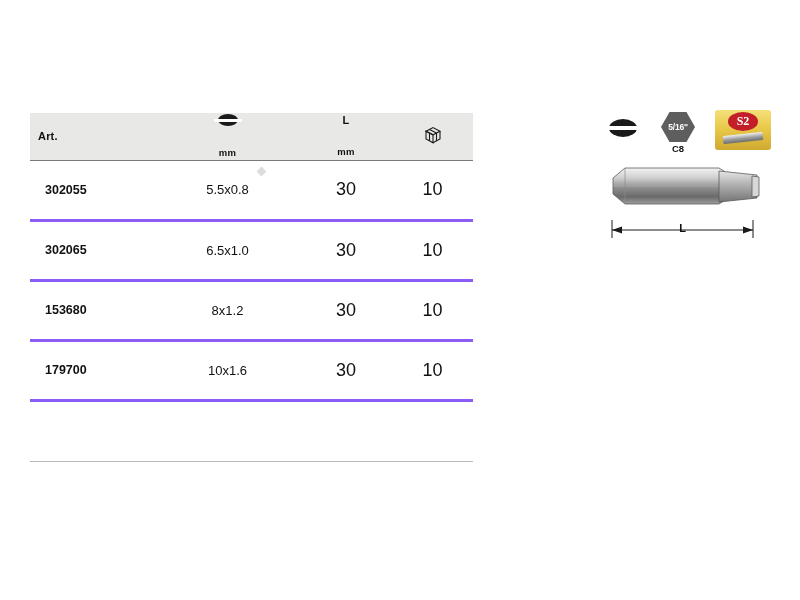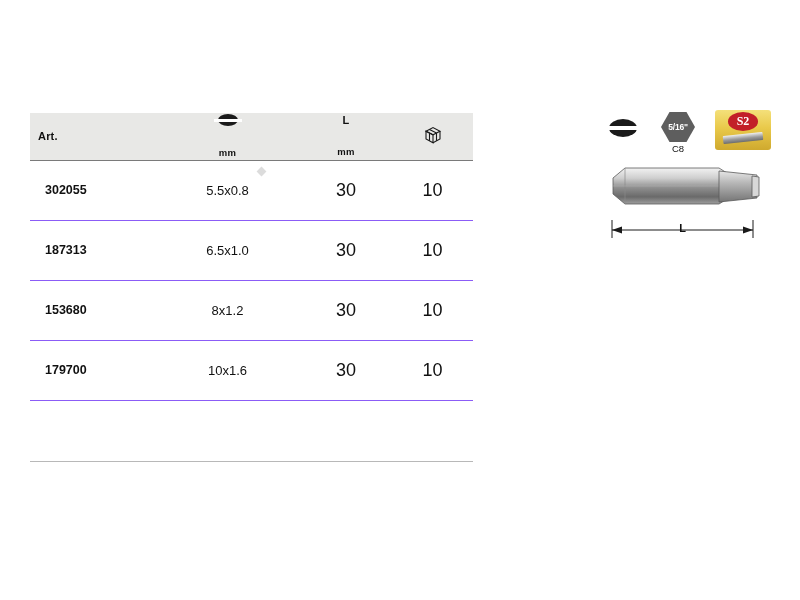--- a/index.html
+++ b/index.html
@@ -63,21 +63,21 @@
   .head-label-l {
     display: block;
     font-size: 11px;
     font-weight: bold;
     line-height: 1.05;
   }
 
   
   .data-row {
     height: 60px;
-    border-bottom: 1px solid #8b5cf6;
+    border-bottom: 3px solid #8b5cf6;
   }
   .data-row.first {
     border-top: 1px solid #7a7a7a;
   }
   .cell {
     vertical-align: middle;
     text-align: center;
     font-size: 18px;
     color: #111;
   }
@@ -205,21 +205,21 @@
     left: 0; right: 0; top: 50%;
     transform: translateY(-50%);
     color: #ffffff;
     font-size: 8.5px;
     font-weight: bold;
     text-align: center;
     letter-spacing: -0.2px;
   }
   .hex-caption {
     font-size: 9.5px;
-    font-weight: normal;
+    font-weight: bold;
     color: #111;
     margin-top: 1px;
   }
 
   .s2-badge {
     position: absolute;
     left: 120px;
     top: 0px;
     width: 56px;
     height: 40px;
@@ -327,21 +327,21 @@
       </tr>
     </thead>
     <tbody>
       <tr class="data-row first">
         <td class="cell art">302055</td>
         <td class="cell dim">5.5x0.8</td>
         <td class="cell">30</td>
         <td class="cell">10</td>
       </tr>
       <tr class="data-row">
-        <td class="cell art">187313</td>
+        <td class="cell art">302065</td>
         <td class="cell dim">6.5x1.0</td>
         <td class="cell">30</td>
         <td class="cell">10</td>
       </tr>
       <tr class="data-row">
         <td class="cell art">153680</td>
         <td class="cell dim">8x1.2</td>
         <td class="cell">30</td>
         <td class="cell">10</td>
       </tr>

